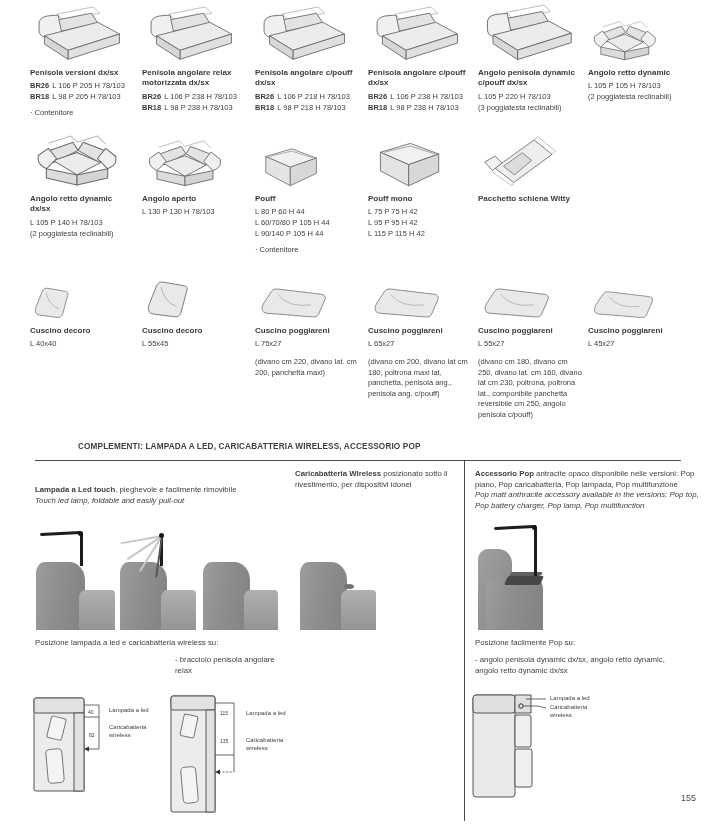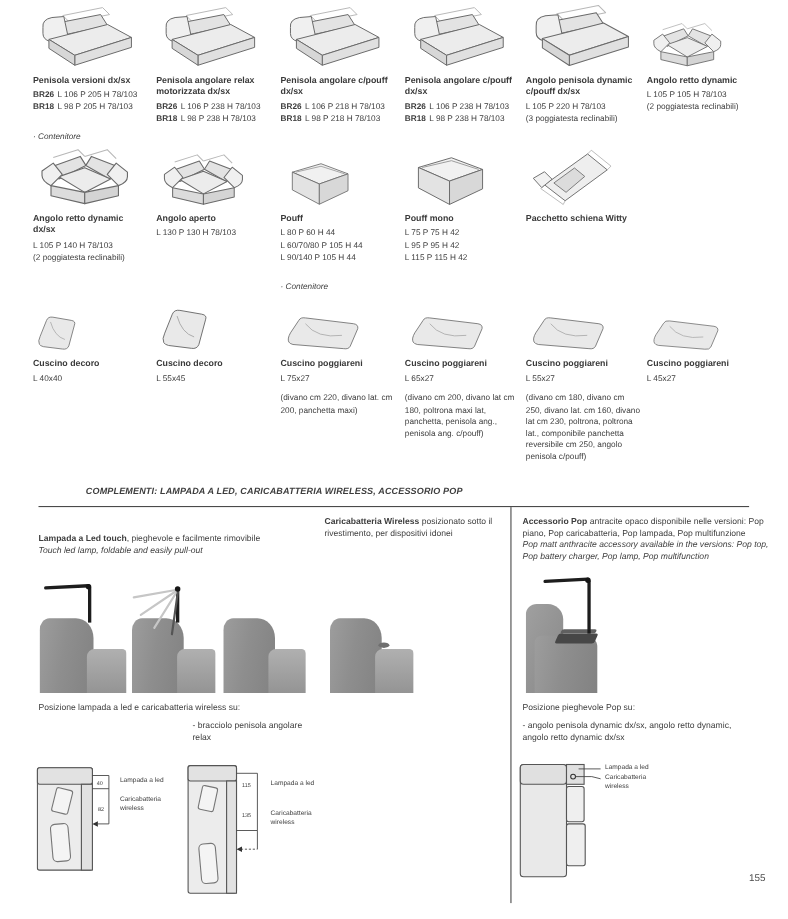--- a/index.html
+++ b/index.html
@@ -6,26 +6,26 @@
   .page{position:relative;width:716px;height:835px;background:#fff;overflow:hidden;
         font-family:"Liberation Sans",sans-serif;color:#3d3d3d;}
   .abs{position:absolute;}
 
   
   .item{position:absolute;width:104px;}
   .illus{display:flex;align-items:flex-end;margin-bottom:6px;}
   .item h4{margin:0 0 3px;font-size:8px;font-weight:bold;line-height:1.3;color:#3a3a3a;}
   .spec{font-size:7.5px;line-height:1.45;}
   .spec b{font-weight:bold;margin-right:1px;}
-  .note{font-size:7.5px;margin-top:16px;font-style:italic;}
+  .note{font-size:7.5px;margin-top:5px;}
   .sizeline{font-size:7.5px;line-height:1.45;}
   .paren{font-size:7.5px;line-height:1.4;margin-top:7px;}
 
   
-  .sec-heading{position:absolute;font-size:8.2px;font-weight:bold;font-style:italic;letter-spacing:.15px;padding-left:43px;}
+  .sec-heading{position:absolute;font-size:8.2px;font-weight:bold;letter-spacing:.15px;padding-left:43px;}
   .hr{position:absolute;border-top:1px solid #4a4a4a;}
   .vr{position:absolute;border-left:1px solid #4a4a4a;}
   .comp-col{position:absolute;font-size:7.8px;line-height:1.35;}
   .comp-col .lead{font-weight:bold;}
   .comp-col .en{font-style:italic;}
   .pos-head{position:absolute;font-size:7.8px;}
   .pos-item{position:absolute;font-size:7.8px;line-height:1.35;}
 
   
   .photo{position:absolute;overflow:hidden;background:#fff;}
@@ -338,21 +338,21 @@
     <div class="ph-tray" style="left:28px;top:58px"></div>
     <div class="ph-tray-top" style="left:32px;top:54px"></div>
     <div class="ph-pole" style="left:56px;top:10px;height:48px"></div>
     <div class="ph-armbar" style="left:16px;top:8px;width:42px;transform:rotate(-3deg)"></div>
     <div class="ph-joint" style="left:54px;top:7px"></div>
   </div>
 
   <div class="pos-head" style="left:35px;top:638px">Posizione lampada a led e caricabatteria wireless su:</div>
   <div class="pos-item" style="left:175px;top:655px;width:110px">- bracciolo penisola angolare relax</div>
 
-  <div class="pos-head" style="left:475px;top:638px">Posizione pieghevole Pop su:</div>
+  <div class="pos-head" style="left:475px;top:638px">Posizione facilmente Pop su:</div>
   <div class="pos-item" style="left:475px;top:655px;width:210px">- angolo penisola dynamic dx/sx, angolo retto dynamic, angolo retto dynamic dx/sx</div>
 
   <svg class="abs" style="left:33px;top:697px" width="74" height="100" viewBox="0 0 74 100">
     <rect x="1" y="1" width="50" height="93" rx="2" fill="#ececec" stroke="#555"></rect>
     <rect x="1" y="1" width="50" height="15" rx="2" fill="#e2e2e2" stroke="#555"></rect>
     <rect x="41" y="16" width="10" height="78" fill="#e2e2e2" stroke="#555"></rect>
     <rect x="16" y="20" width="15" height="22" rx="2" transform="rotate(14 23 31)" fill="#f4f4f4" stroke="#777"></rect>
     <rect x="14" y="52" width="16" height="34" rx="4" transform="rotate(-5 22 69)" fill="#f4f4f4" stroke="#777"></rect>
     <polyline points="51,8 66,8 66,52 56,52" fill="none" stroke="#444" stroke-width="0.8"></polyline>
     <line x1="51" y1="20" x2="66" y2="20" stroke="#444" stroke-width="0.8"></line>

